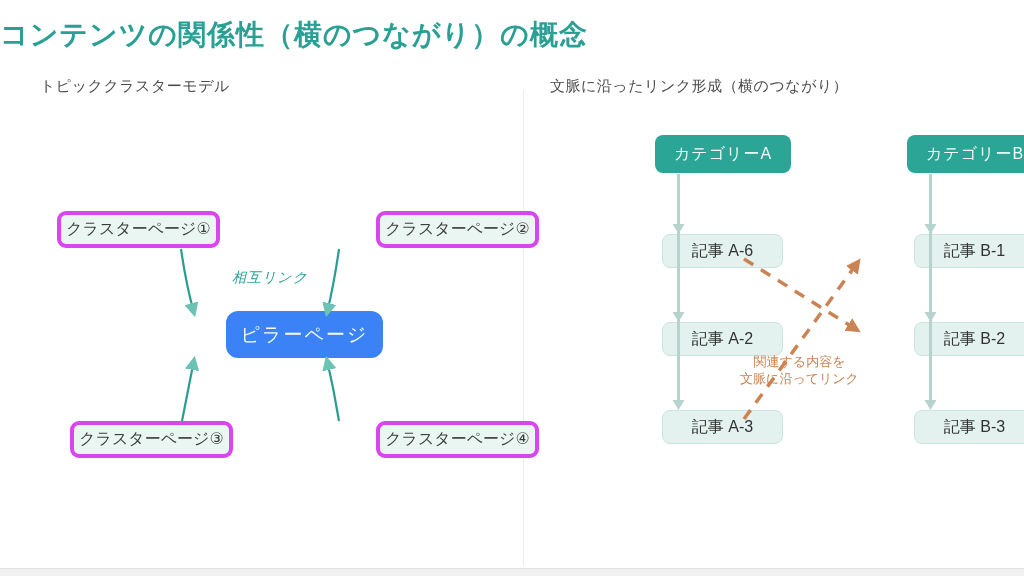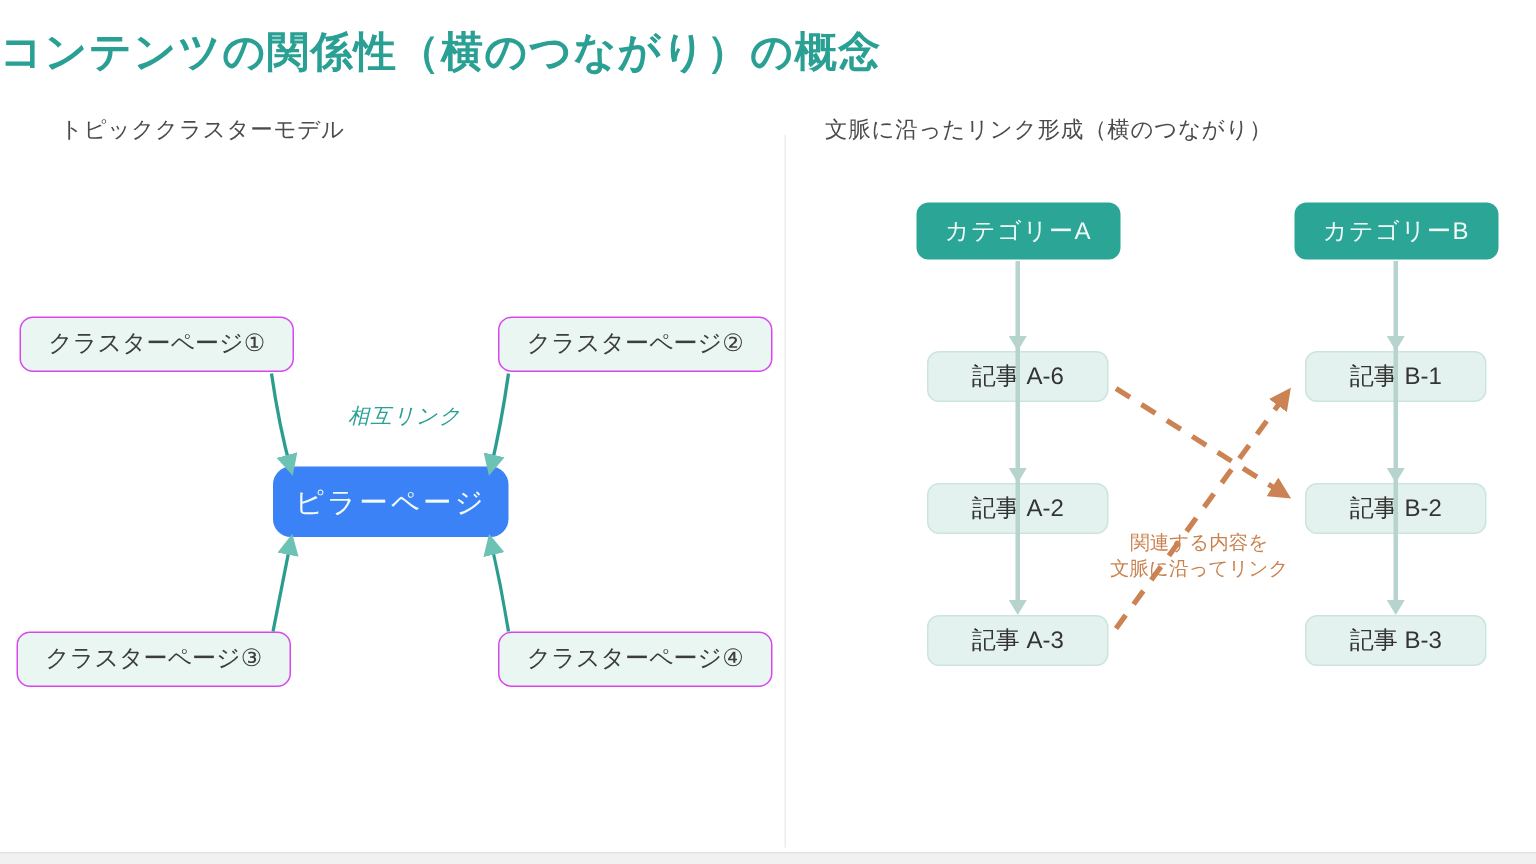--- a/index.html
+++ b/index.html
@@ -41,25 +41,26 @@
     width: 1024px; height: 8px;
     background: #f1f1f1;
     border-top: 1px solid #e3e3e3;
   }
   .box {
     position: absolute;
     display: flex;
     align-items: center;
     justify-content: center;
     z-index: 2;
+    margin-left: 44px;
   }
   .cluster-box {
-    width: 183px; height: 37px;
+    width: 163px; height: 37px;
     background: #e9f6f2;
-    border: 1px solid #d946ef;
+    border: 4px solid #d946ef;
     border-radius: 9px;
     font-size: 16px;
     color: #3d3d3d;
   }
   .pillar-box {
     left: 182px; top: 311px;
     width: 157px; height: 47px;
     background: #3b82f6;
     border-radius: 12px;
     font-size: 19px;
@@ -123,21 +124,21 @@
 
   <div class="divider-v"></div>
   <div class="bottom-strip"></div>
 
   <div class="box cluster-box" style="left:13px; top:211px;">
     <span>クラスターページ①</span>
   </div>
   <div class="box cluster-box" style="left:332px; top:211px;">
     <span>クラスターページ②</span>
   </div>
-  <div class="box cluster-box" style="left:11px; top:421px;">
+  <div class="box cluster-box" style="left:26px; top:421px;">
     <span>クラスターページ③</span>
   </div>
   <div class="box cluster-box" style="left:332px; top:421px;">
     <span>クラスターページ④</span>
   </div>
 
   <div class="box pillar-box">
     <span>ピラーページ</span>
   </div>
 

